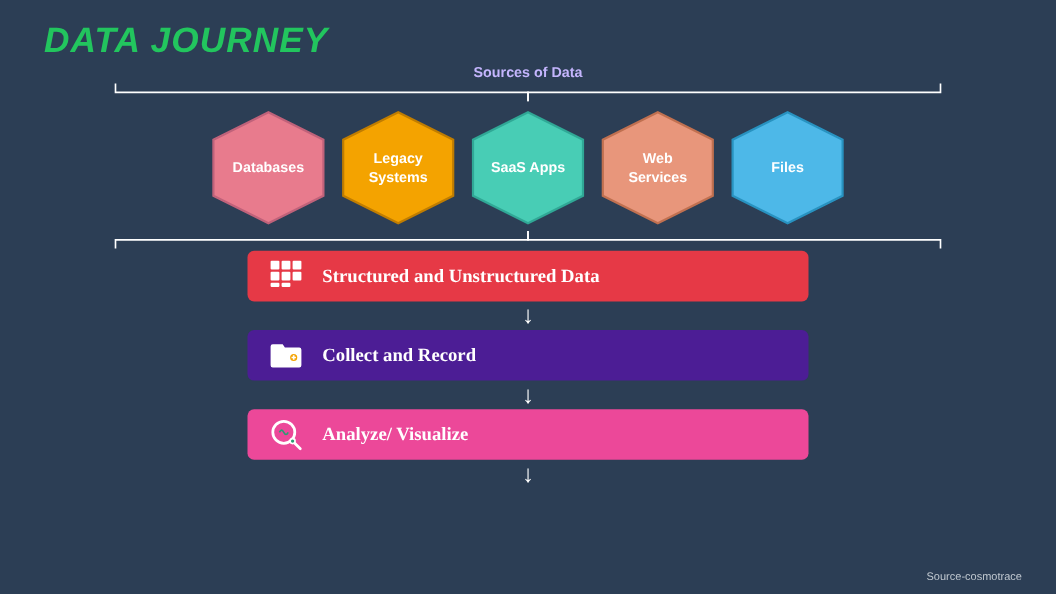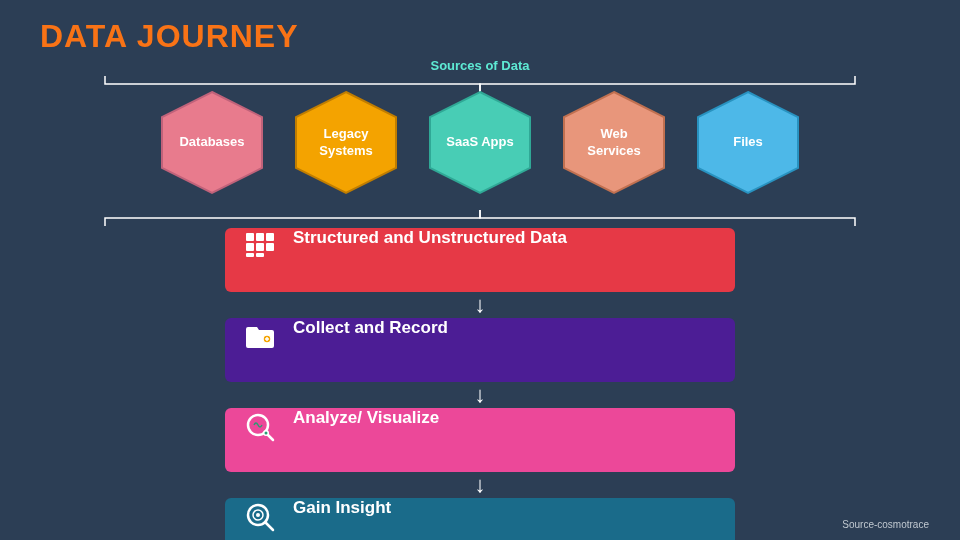--- a/index.html
+++ b/index.html
@@ -9,32 +9,33 @@
       background-color: #2c3e55;
       font-family: 'Arial', sans-serif;
       overflow: hidden;
       position: relative;
     }
 
     .page-title {
       position: absolute;
       top: 18px;
       left: 40px;
-      color: #f97316;
+      color: #22c55e;
       font-size: 32px;
       font-weight: 900;
       letter-spacing: 1px;
+      font-style: italic;
     }
 
     .sources-label {
       position: absolute;
       top: 58px;
       left: 50%;
       transform: translateX(-50%);
-      color: #5eead4;
+      color: #c4b5fd;
       font-size: 13px;
       font-weight: 700;
       text-align: center;
     }
 
     
     .bracket-container {
       position: absolute;
       top: 74px;
       left: 100px;
@@ -42,26 +43,26 @@
       height: 20px;
     }
     .bracket-container svg {
       width: 100%;
       height: 100%;
     }
 
     
     .hexagons-row {
       position: absolute;
-      top: 90px;
+      top: 100px;
       left: 50%;
       transform: translateX(-50%);
       display: flex;
       align-items: center;
-      gap: 24px;
+      gap: 8px;
     }
 
     .hex-wrapper {
       display: flex;
       flex-direction: column;
       align-items: center;
       justify-content: center;
     }
 
     .hexagon {
@@ -112,26 +113,27 @@
       transform: translateX(-50%);
       width: 510px;
       display: flex;
       flex-direction: column;
       align-items: center;
       gap: 0;
     }
 
     .flow-box {
       width: 100%;
-      height: 64px;
+      height: 46px;
       border-radius: 6px;
       display: flex;
-      align-items: flex-start;
+      align-items: center;
       padding: 0 16px;
       gap: 14px;
+      font-family: Liberation Serif, serif;
     }
 
     .flow-box-label {
       color: #ffffff;
       font-size: 17px;
       font-weight: 700;
     }
 
     .flow-icon {
       width: 38px;
@@ -289,27 +291,16 @@
         <circle cx="22" cy="22" r="3" fill="white"></circle>
         <circle cx="22" cy="22" r="1.5" fill="#2a9d74"></circle>
         <path d="M 10 14 Q 12 10 14 14 Q 16 18 18 14" fill="none" stroke="#2a9d74" stroke-width="1.5"></path>
       </svg>
     </div>
     <span class="flow-box-label">Analyze/ Visualize</span>
   </div>
 
   <div class="arrow-down">↓</div>
 
-  <div class="flow-box bg-navy">
-    <div class="flow-icon">
-      <svg viewBox="0 0 32 32" fill="white" xmlns="http://www.w3.org/2000/svg">
-        <circle cx="14" cy="14" r="10" fill="none" stroke="white" stroke-width="2.5"></circle>
-        <line x1="21" y1="21" x2="29" y2="29" stroke="white" stroke-width="2.5" stroke-linecap="round"></line>
-        <circle cx="14" cy="14" r="5" fill="none" stroke="white" stroke-width="1.5"></circle>
-        <circle cx="14" cy="14" r="2" fill="white"></circle>
-      </svg>
-    </div>
-    <span class="flow-box-label">Gain Insight</span>
-  </div>
 
 </div>
 
 <div class="source-credit">Source-cosmotrace</div>
 
 </body></html>

